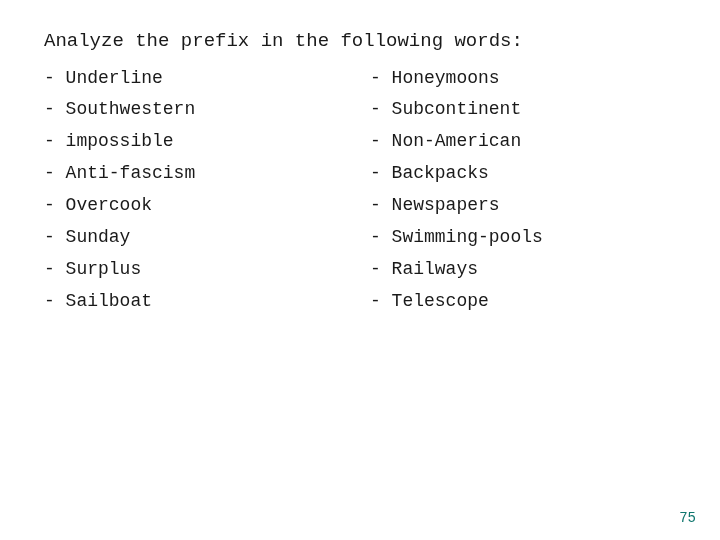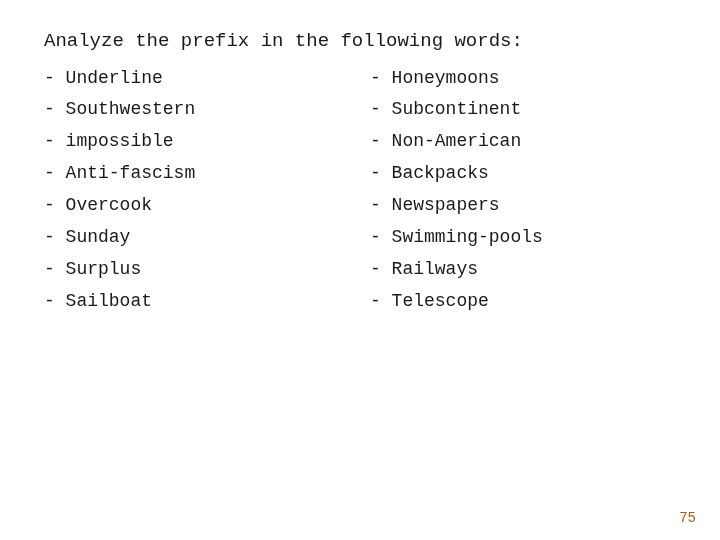--- a/index.html
+++ b/index.html
@@ -45,21 +45,21 @@
       font-size: 18px;
       line-height: 1.55;
       font-weight: normal;
     }
 
     .page-number {
       position: absolute;
       bottom: 14px;
       right: 24px;
       font-size: 14px;
-      color: #a16207;
+      color: #0f766e;
     }
   </style>
 </head>
 <body>
 
 <div class="container">
   <div class="title">Analyze the prefix in the following words:</div>
 
   <div class="words-grid">
 

